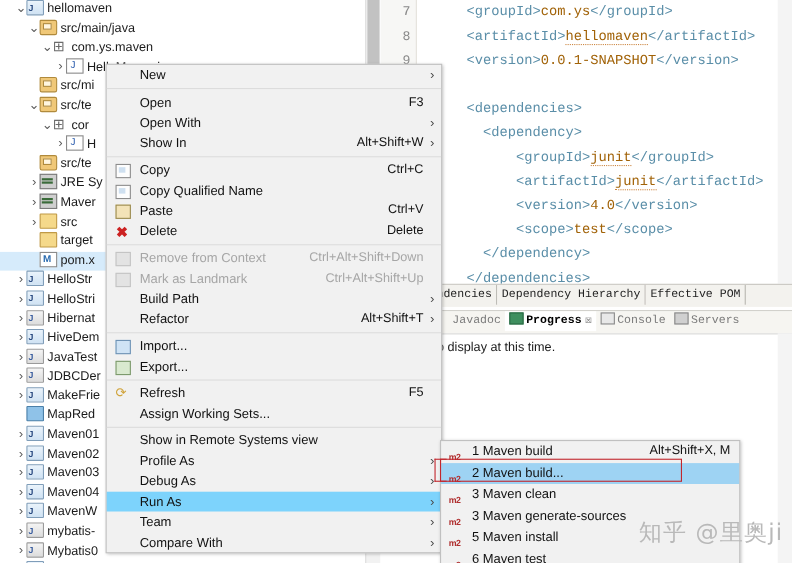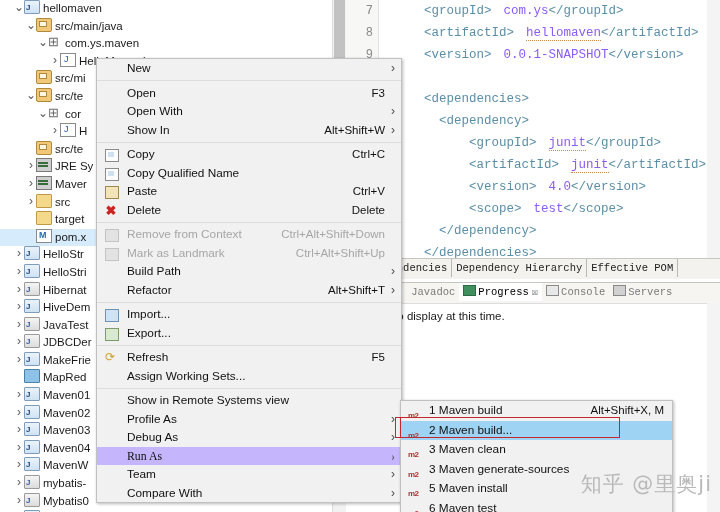--- a/index.html
+++ b/index.html
@@ -48,51 +48,51 @@
   
   #editor{left:346px;top:0;right:0;height:258px;background:#ffffff;overflow:hidden;}
   #gutter{position:absolute;left:0;top:0;width:32px;height:258px;background:#f7f7f5;
           border-right:1px solid #e4e2dc;text-align:right;}
   .lnum{height:22px;line-height:22px;padding-right:5px;color:#8a8a8a;
         font-family:"Liberation Mono",monospace;font-size:12px;}
   #code{position:absolute;left:33px;top:0;right:0;height:258px;
         font-family:"Liberation Mono",monospace;font-size:12.5px;}
   .cline{height:22px;line-height:22px;white-space:pre;color:#000;}
   .tag{color:#5a8ea8;}
-  .val{color:#8b5cf6;margin-left:12px;}
+  .val{color:#a16207;}
   .val.u{border-bottom:1px dotted #cc8844;}
   #ed-scroll{position:absolute;right:0;top:0;width:13px;height:258px;background:#f4f4f4;}
 
   
   #tabstrip{left:346px;top:258px;right:0;height:20px;background:#f3f2ee;border-top:1px solid #c8c6c0;}
   .etab{float:left;height:18px;line-height:18px;padding:0 4px;border-right:1px solid #b9b7b1;
         font-family:"Liberation Mono",monospace;font-size:10.5px;color:#222;background:#f3f2ee;}
   .etab.active{background:#ffffff;}
 
   
   #bottom{left:346px;top:282px;right:0;bottom:0;background:#ffffff;border-top:1px solid #c8c6c0;}
   #btabs{height:20px;background:#f6f5f1;border-bottom:1px solid #ddd;padding-left:2px;}
   .btab{display:inline-block;height:18px;line-height:18px;padding:0 4px;
         font-family:"Liberation Mono",monospace;font-size:10.5px;color:#7a7a7a;}
-  .btab.active{color:#000;font-weight:normal;background:#ffffff;}
+  .btab.active{color:#000;font-weight:bold;background:#ffffff;}
   .btabico{display:inline-block;width:11px;height:9px;vertical-align:-1px;margin-right:2px;}
   .ti-progress{background:#3f8f5f;border:1px solid #2a6a44;}
   .ti-console{background:#e8e8e8;border:1px solid #8a8a8a;}
   .ti-servers{background:#d0d0d0;border:1px solid #888;}
   .ti-javadoc{background:transparent;}
   #bmsg{padding:6px 4px;font-size:11.5px;color:#1a1a1a;white-space:nowrap;}
   #b-scroll{position:absolute;right:0;top:20px;width:13px;bottom:0;background:#f4f4f4;}
 
   
   #ctxmenu{left:96px;top:58px;width:304px;background:#f1f1f1;
            border:1px solid #c0c0c0;box-shadow:1px 1px 3px rgba(0,0,0,.28);z-index:40;}
   .mi{position:relative;height:18.5px;line-height:18.5px;padding-left:30px;padding-right:8px;
       font-size:11.8px;color:#111;white-space:nowrap;}
   .mi.dim{color:#a6a6a6;}
-  .mi.hl{background:#c4b5fd;font-family:Liberation Serif, serif;}
+  .mi.hl{background:#7dd3fc;}
   .mi .acc{position:absolute;right:16px;top:0;font-size:11.5px;}
   .mi .acc.dim{color:#a6a6a6;}
   .mi .sub{position:absolute;right:6px;top:0;font-size:12px;color:#4a4a4a;}
   .msep{height:1px;background:#dcdcdc;margin:2.5px 0;}
   .mico{position:absolute;left:8px;top:4px;width:12px;height:11px;}
   .mi-copy{background:#fdfdfd;border:1px solid #8c8c8c;}
   .mi-copy::after{content:"";position:absolute;left:2px;top:2px;width:6px;height:5px;background:#cfe0f0;}
   .mi-paste{background:#f3e3b8;border:1px solid #9a8a50;}
   .mi-delete{background:transparent;color:#cc2222;font-size:13px;line-height:11px;text-align:center;font-weight:bold;}
   .mi-delete::after{content:"\2716";}

